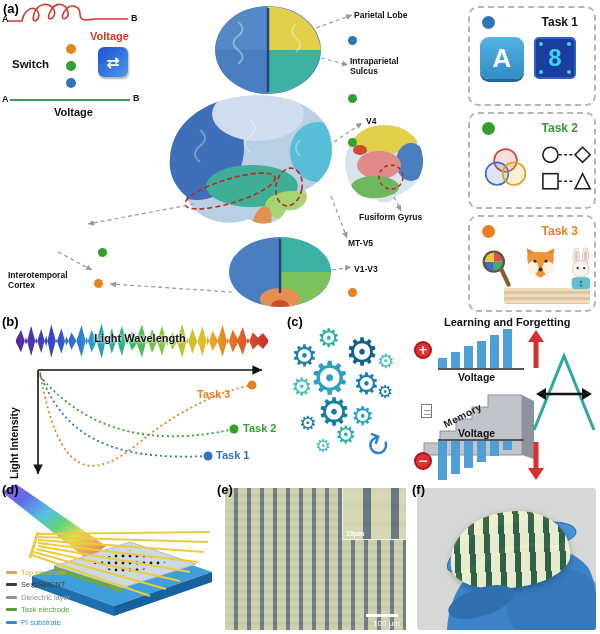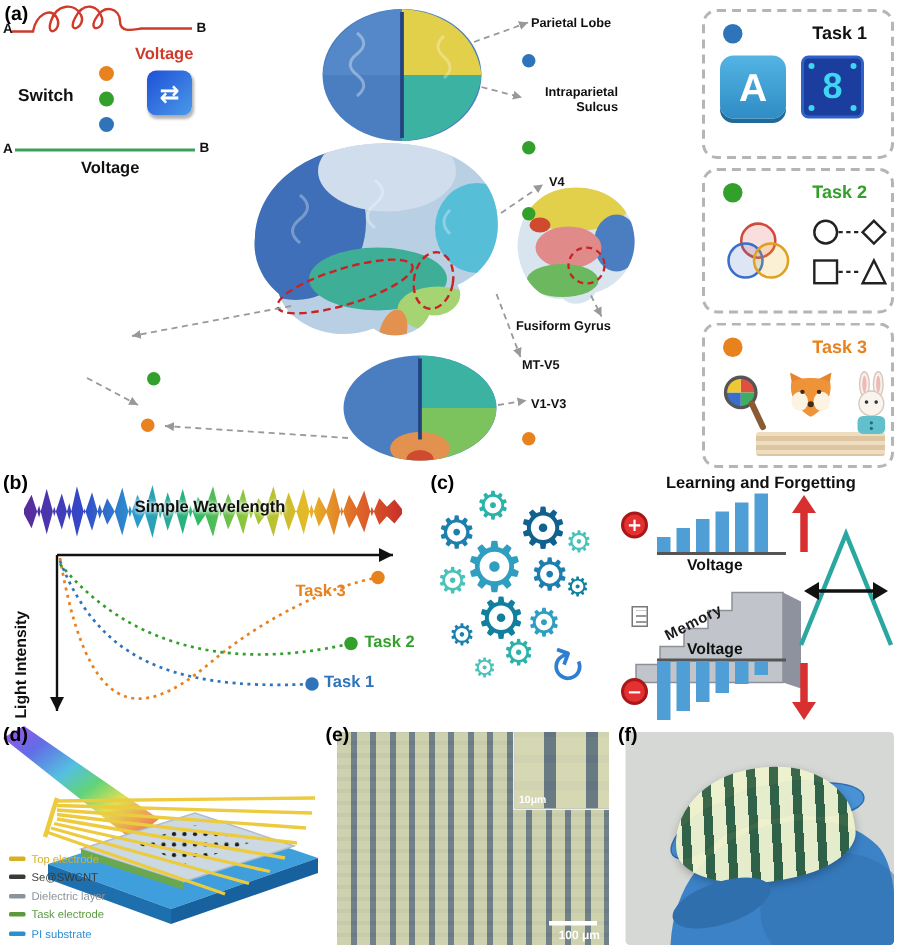--- a/index.html
+++ b/index.html
@@ -1,20 +1,20 @@
 <!DOCTYPE html>
 <html><head>
 <meta charset="utf-8">
 <style>
 *{margin:0;padding:0;box-sizing:border-box}
 body{font-family:"Liberation Sans",sans-serif;background:#fff}
 .fig{position:relative;width:600px;height:634px;background:#fff;overflow:hidden}
 .abs{position:absolute}
 .plabel{position:absolute;font-weight:bold;font-size:13px;color:#000;z-index:5}
-.ann{position:absolute;font-weight:bold;font-size:8.5px;color:#111;line-height:1.2;text-align:right;z-index:4}
+.ann{position:absolute;font-weight:bold;font-size:8.5px;color:#111;line-height:1.2;text-align:left;z-index:4}
 .ablab{position:absolute;font-weight:bold;font-size:9px;color:#111;z-index:4}
 .dot{position:absolute;border-radius:50%;z-index:4}
 .d10{width:10px;height:10px}
 .d9{width:9px;height:9px}
 .tbox{position:absolute;left:468px;width:128px;background:#fff;border:2px dashed #b5b5b5;border-radius:10px;z-index:3}
 .tbox-head{display:flex;align-items:center;justify-content:space-between;padding:7px 16px 0 12px}
 .tbox-dot{width:13px;height:13px;border-radius:50%}
 .tbox-title{font-weight:bold;font-size:12px;color:#111}
 .tbox-icons{display:flex;gap:10px;padding:8px 0 0 10px;position:relative;z-index:1}
 .letter-card{width:44px;height:42px;border-radius:9px;background:linear-gradient(#54b4e4,#2f8cc4);box-shadow:0 3px 0 #1f6a98;color:#fff;font-weight:bold;font-size:26px;display:flex;align-items:center;justify-content:center}
@@ -35,21 +35,21 @@
 .bar{width:9px;background:#4f9fd6}
 .volt{position:absolute;font-weight:bold;font-size:10.5px;color:#111}
 .memory{position:absolute;left:442px;top:410px;transform:rotate(-27deg);font-weight:bold;font-size:10px;color:#1a1a1a;letter-spacing:.5px;z-index:3}
 .clipb{position:absolute;left:421px;top:404px;width:11px;height:14px;background:#fff;border:1px solid #777;background-image:repeating-linear-gradient(180deg,transparent 0 3px,#999 3px 4px);background-size:7px 100%;background-position:2px 2px;background-repeat:no-repeat;z-index:3}
 .leg-row{display:flex;align-items:center;gap:4px;height:12.5px}
 .leg-swatch{width:11px;height:3px;border-radius:1px}
 .leg-text{font-size:7.5px;font-weight:normal}
 .micrograph{position:absolute;left:225px;top:488px;width:181px;height:142px;background-color:#8f9a86;background-image:repeating-linear-gradient(90deg,rgba(214,216,178,.85) 0 9px,rgba(104,122,134,.85) 9px 13px),repeating-linear-gradient(0deg,rgba(214,216,178,.3) 0 5px,rgba(84,102,118,.5) 5px 8px);overflow:hidden}
 .micro-inset{position:absolute;right:0;top:0;width:64px;height:52px;background-color:#77836e;background-image:repeating-linear-gradient(90deg,rgba(220,222,184,.9) 0 20px,rgba(100,118,130,.9) 20px 28px),repeating-linear-gradient(0deg,rgba(220,222,184,.3) 0 12px,rgba(80,98,114,.55) 12px 18px);border-left:1px solid #eee;border-bottom:1px solid #eee}
 .scalebar{position:absolute;right:8px;bottom:13px;width:32px;height:3px;background:#fff}
-.scaletext{position:absolute;right:6px;bottom:2px;font-size:8px;font-weight:bold;color:#fff}
+.scaletext{position:absolute;right:6px;bottom:2px;font-size:8px;font-weight:normal;color:#fff}
 .inset-scale{position:absolute;left:3px;bottom:2px;font-size:7px;font-weight:bold;color:#fff}
 .photo{position:absolute;left:417px;top:488px;width:179px;height:142px;background:#d6d8d5;border-radius:3px;overflow:hidden}
 .film{position:absolute;left:32px;top:24px;width:120px;height:76px;transform:rotate(-9deg);border-radius:50% 50% 45% 55%/65% 60% 35% 40%;background:repeating-linear-gradient(96deg,rgba(238,242,205,.95) 0 9px,rgba(46,94,62,.92) 9px 15px);box-shadow:0 2px 6px rgba(0,0,0,.25);z-index:2}
 </style>
 </head>
 <body>
 
 <div class="fig">
 
   <span class="plabel" style="left:3px;top:1px">(a)</span>
@@ -155,23 +155,24 @@
   <div class="switch-icon">
       <span>⇄</span>
     </div>
   <span class="ablab" style="left:2px;top:94px">A</span>
   <span class="ablab" style="left:133px;top:93px">B</span>
   <span class="ann" style="left:54px;top:106px;font-size:11px">Voltage</span>
 
   <span class="ann" style="left:354px;top:10px">Parietal Lobe</span>
   <span class="ann" style="left:350px;top:56px;width:62px">Intraparietal Sulcus</span>
   <span class="ann" style="left:366px;top:116px">V4</span>
-  <span class="ann" style="left:344px;top:212px">Fusiform Gyrus</span>
+  <span class="ann" style="left:359px;top:212px">Fusiform Gyrus</span>
   <span class="ann" style="left:348px;top:238px">MT-V5</span>
   <span class="ann" style="left:354px;top:264px">V1-V3</span>
+  <span class="ann" style="left:8px;top:270px;width:78px">Interotemporal Cortex</span>
 
   <span class="dot d9" style="left: 348px; top: 36px; background: rgb(47, 116, 184);"></span>
   <span class="dot d9" style="left: 348px; top: 94px; background: rgb(51, 160, 44);"></span>
   <span class="dot d9" style="left: 348px; top: 138px; background: rgb(51, 160, 44);"></span>
   <span class="dot d9" style="left: 348px; top: 288px; background: rgb(232, 130, 30);"></span>
   <span class="dot d9" style="left: 98px; top: 248px; background: rgb(51, 160, 44);"></span>
   <span class="dot d9" style="left: 94px; top: 279px; background: rgb(232, 130, 30);"></span>
 
   <div class="tbox" style="top:6px;height:100px">
     <div class="tbox-head">
@@ -249,21 +250,21 @@
         <circle cx="17.5" cy="22" r="1.3" fill="#333"></circle>
         <rect x="4" y="32" width="20" height="13" rx="4" fill="#62c0cc"></rect>
         <circle cx="14" cy="37" r="1.2" fill="#2a6a74"></circle>
         <circle cx="14" cy="41" r="1.2" fill="#2a6a74"></circle>
       </svg>
     </div>
   </div>
 
   <span class="plabel" style="left:2px;top:314px">(b)</span>
   <div class="wave"></div>
-  <span class="wave-label">Simple Wavelength</span>
+  <span class="wave-label">Light Wavelength</span>
   <span class="yaxis-label">Light Intensity</span>
 
   <svg class="abs" style="left:18px;top:358px" width="256" height="124" viewBox="0 0 256 124">
     <defs>
       <marker id="barrow" markerWidth="8" markerHeight="8" refX="6" refY="3" orient="auto">
           <path d="M0,0 L6,3 L0,6 Z" fill="#111"></path>
         </marker>
     </defs>
     <g>
       <line x1="20" y1="12" x2="244" y2="12" stroke="#111" stroke-width="1.6" marker-end="url(#barrow)"></line>

